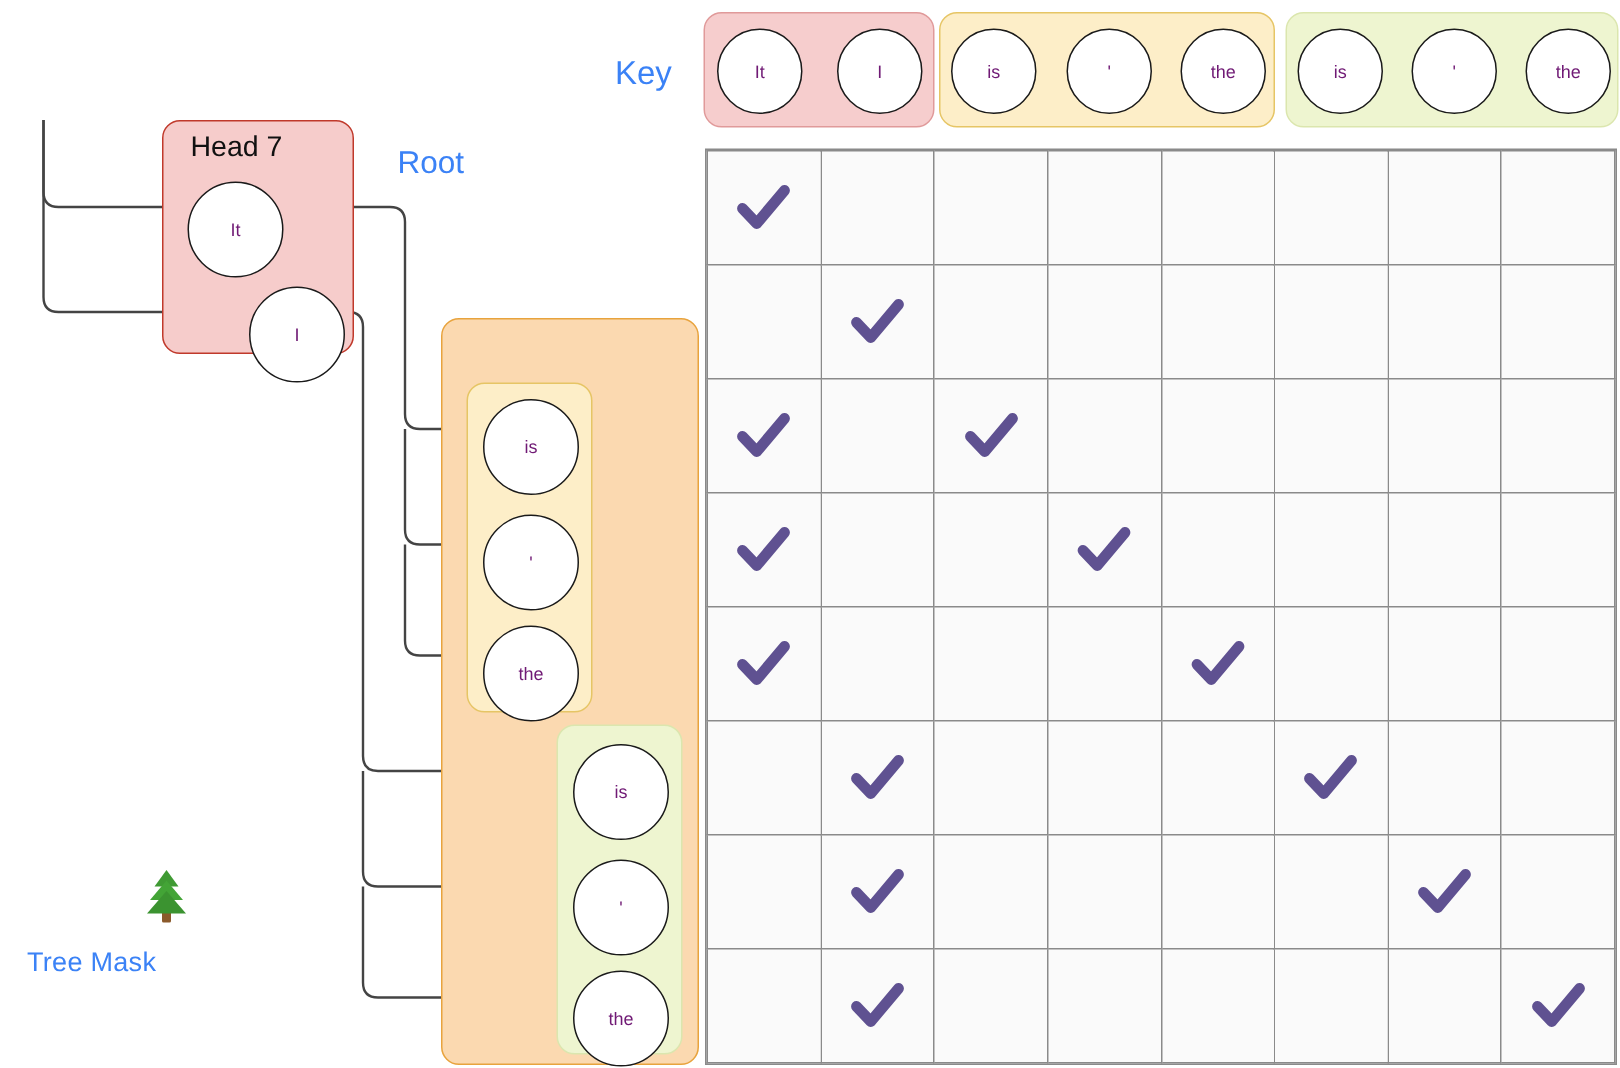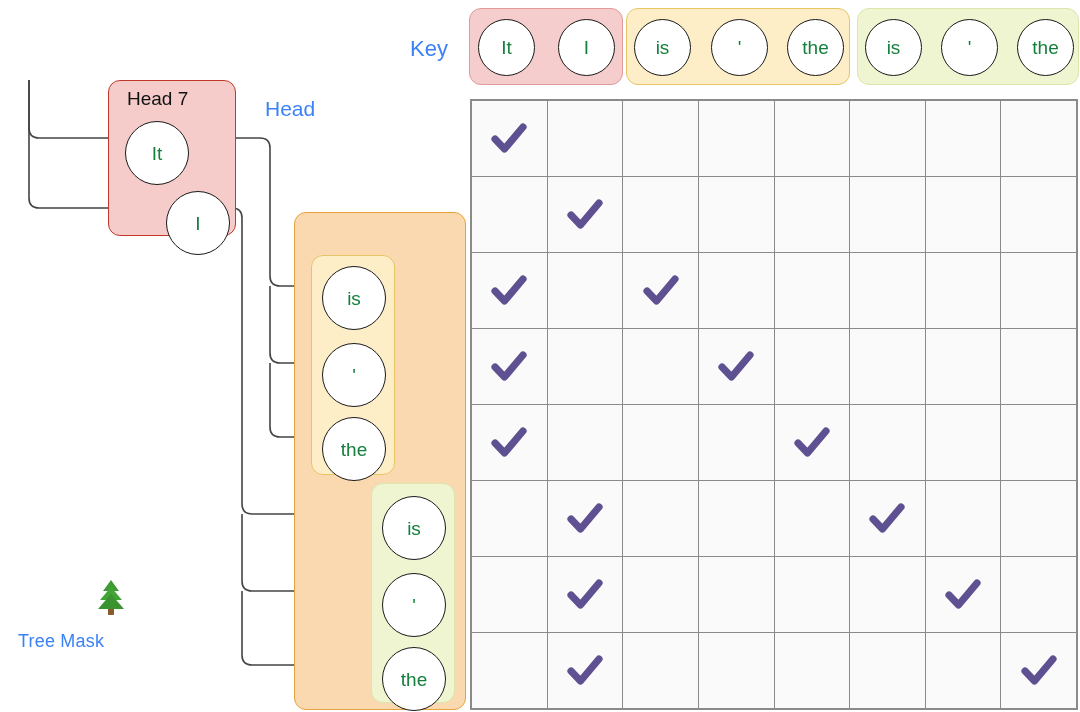--- a/index.html
+++ b/index.html
@@ -9,21 +9,21 @@
     color:#111;
   }
   #stage{position:absolute;left:0;top:0;width:1080px;height:712px;}
 
   
   .node{
     position:absolute;box-sizing:border-box;
     border-radius:50%;
     background:#ffffff;border:1.6px solid #1a1a1a;
     display:flex;align-items:center;justify-content:center;
-    font-size:19px;line-height:1;color:#15803d;
+    font-size:12px;line-height:1;color:#701a75;
   }
   .node.root{
     background:#cfcfcf;border:1.6px solid #5b5b5b;font-size:16px;color:#222;
   }
 
   
   .group{position:absolute;box-sizing:border-box;border-radius:12px;}
   .grp-head1{background:#f6cccb;border:1.3px solid #c0392b;}
   .grp-head2{background:#fbd9b0;border:1.3px solid #e8a33d;}
   .grp-yellow{background:#fdeec8;border:1.2px solid #e6c565;}
@@ -119,21 +119,21 @@
       <div class="node" style="left:10px;top:89px;width:64px;height:64px;">
         <span>'</span>
       </div>
       <div class="node" style="left:10px;top:163px;width:64px;height:64px;">
         <span>the</span>
       </div>
     </div>
   </div>
 
   <div class="lbl" id="key-label">Key</div>
-  <div class="lbl" id="query-label">Head</div>
+  <div class="lbl" id="query-label">Root</div>
 
   <svg id="tree-emoji" viewBox="0 0 34 40">
     <rect x="14" y="29" width="6" height="8" rx="1" fill="#8b5a2b"></rect>
     <path d="M17 2 L25 13 L9 13 Z" fill="#3f9a33"></path>
     <path d="M17 9 L28 22 L6 22 Z" fill="#43a436"></path>
     <path d="M17 16 L30 31 L4 31 Z" fill="#3b9330"></path>
   </svg>
   <div class="lbl" id="treemask-label">Tree Mask</div>
 
   <div class="group grp-pinkkey" style="left:469px;top:8px;width:154px;height:77px;">

